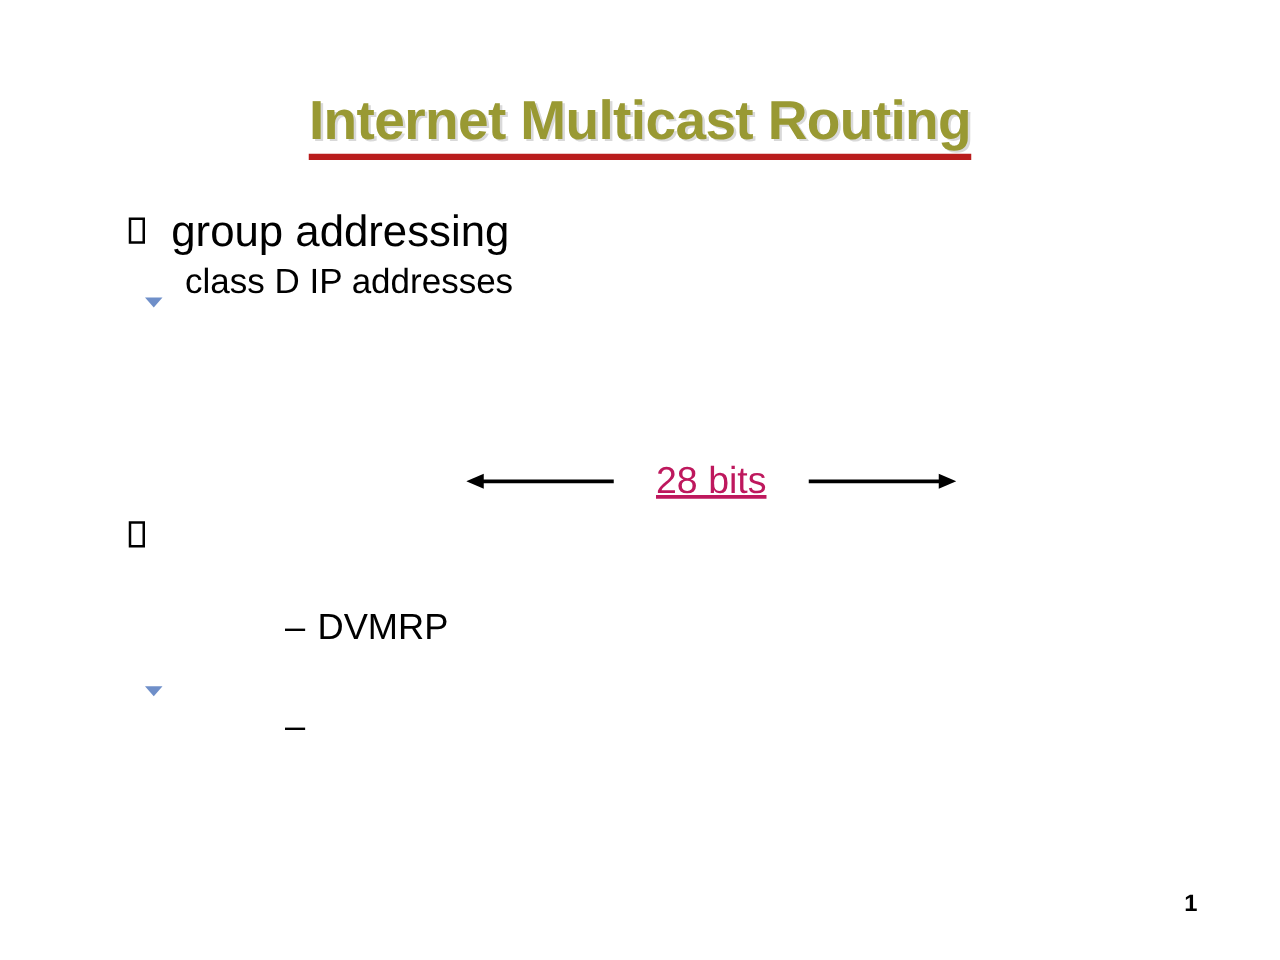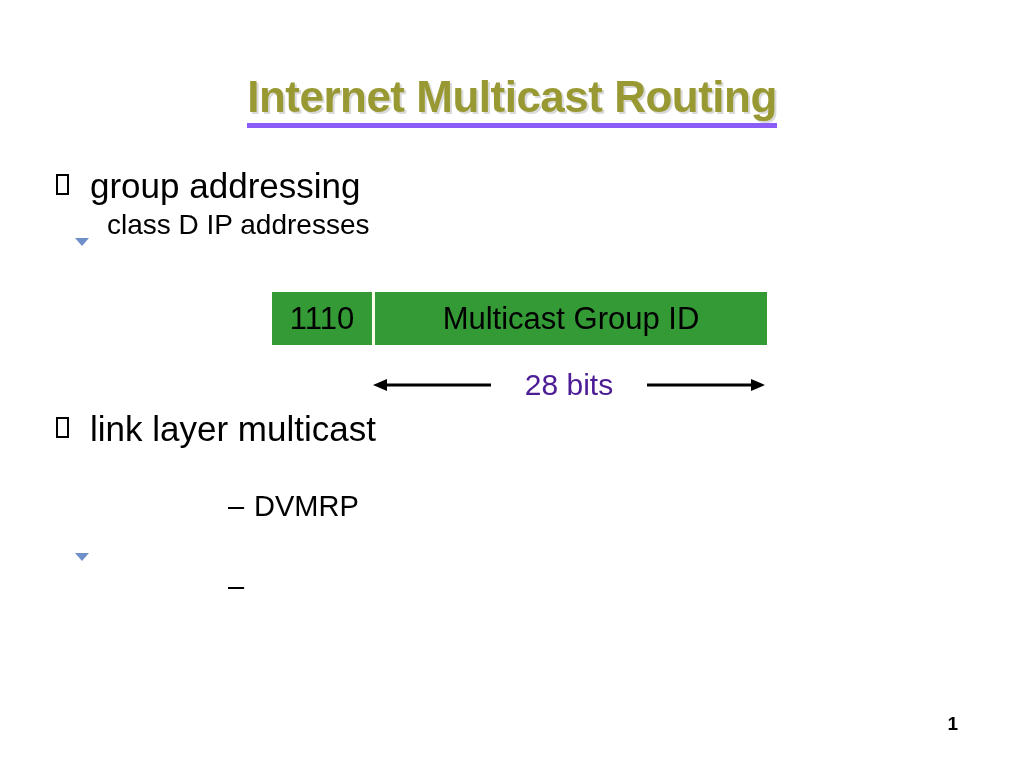--- a/index.html
+++ b/index.html
@@ -31,41 +31,41 @@
     text-align: center;
     font-size: 44px;
     font-weight: bold;
     color: #999933;
     letter-spacing: -0.5px;
     text-shadow: 2px 2px 0 #d9d9d9;
     white-space: nowrap;
   }
   .slide-title .title-underline {
     display: inline-block;
-    border-bottom: 5px solid #8b5cf6;
+    border-bottom: 5px solid #b91c1c;
     padding-bottom: 1px;
   }
 
   
   .body-area {
     position: absolute;
     left: 0;
     top: 166px;
     width: 1024px;
   }
 
   .bullet-row {
     display: flex;
     align-items: flex-start;
     line-height: 1.12;
   }
 
   
   .lvl1 {
-    padding-left: 56px;
+    padding-left: 103px;
     font-size: 35px;
     color: #000000;
     margin-bottom: 4px;
   }
   .lvl1 .marker {
     width: 34px;
     flex: 0 0 34px;
     font-size: 28px;
     line-height: 1.25;
     color: #000000;
@@ -78,21 +78,21 @@
     border: 2px solid #000000;
     box-sizing: border-box;
     vertical-align: -2px;
   }
   .lvl1 .text {
     flex: 0 1 auto;
   }
 
   
   .lvl2 {
-    padding-left: 75px;
+    padding-left: 116px;
     font-size: 28px;
     color: #000000;
     margin-bottom: 2px;
   }
   .lvl2 .marker {
     width: 32px;
     flex: 0 0 32px;
     display: inline-block;
     padding-top: 12px;
   }
@@ -168,22 +168,23 @@
     width: 392px;
     height: 34px;
   }
   .dim-label {
     position: absolute;
     left: 0;
     top: 0;
     width: 392px;
     text-align: center;
     font-size: 30px;
-    color: #4c1d95;
+    color: #be185d;
     line-height: 34px;
+    text-decoration: underline;
   }
   .dim svg {
     display: block;
   }
 
   
   .page-number {
     position: absolute;
     right: 66px;
     bottom: 33px;
@@ -212,21 +213,20 @@
       <span class="marker"><span class="marker-tri"></span></span>
       <span class="text">class D IP addresses</span>
     </div>
 
     <div class="gap-sm"></div>
 
     <div style="height:148px"></div>
 
     <div class="bullet-row lvl1">
       <span class="marker"><span class="marker-box"></span></span>
-      <span class="text">link layer multicast</span>
     </div>
 
     <div class="gap-lg"></div>
 
 
     <div class="gap-md"></div>
 
 
     <div class="bullet-row lvl3">
       <span class="marker">–</span>
@@ -236,27 +236,20 @@
     <div class="bullet-row lvl2">
       <span class="marker"><span class="marker-tri"></span></span>
     </div>
 
     <div class="bullet-row lvl3">
       <span class="marker">–</span>
     </div>
 
   </div>
 
-  <div class="figure">
-    <div class="addr-box">
-      <div class="addr-field prefix">1110</div>
-      <div class="addr-divider"></div>
-      <div class="addr-field groupid">Multicast Group ID</div>
-    </div>
-  </div>
 
   <div class="dim">
     <svg width="392" height="34" viewBox="0 0 392 34">
       <line x1="11" y1="17" x2="118" y2="17" stroke="#000000" stroke-width="3"></line>
       <polygon points="0,17 14,11 14,23" fill="#000000"></polygon>
       <line x1="274" y1="17" x2="381" y2="17" stroke="#000000" stroke-width="3"></line>
       <polygon points="392,17 378,11 378,23" fill="#000000"></polygon>
     </svg>
     <div class="dim-label">28 bits</div>
   </div>

